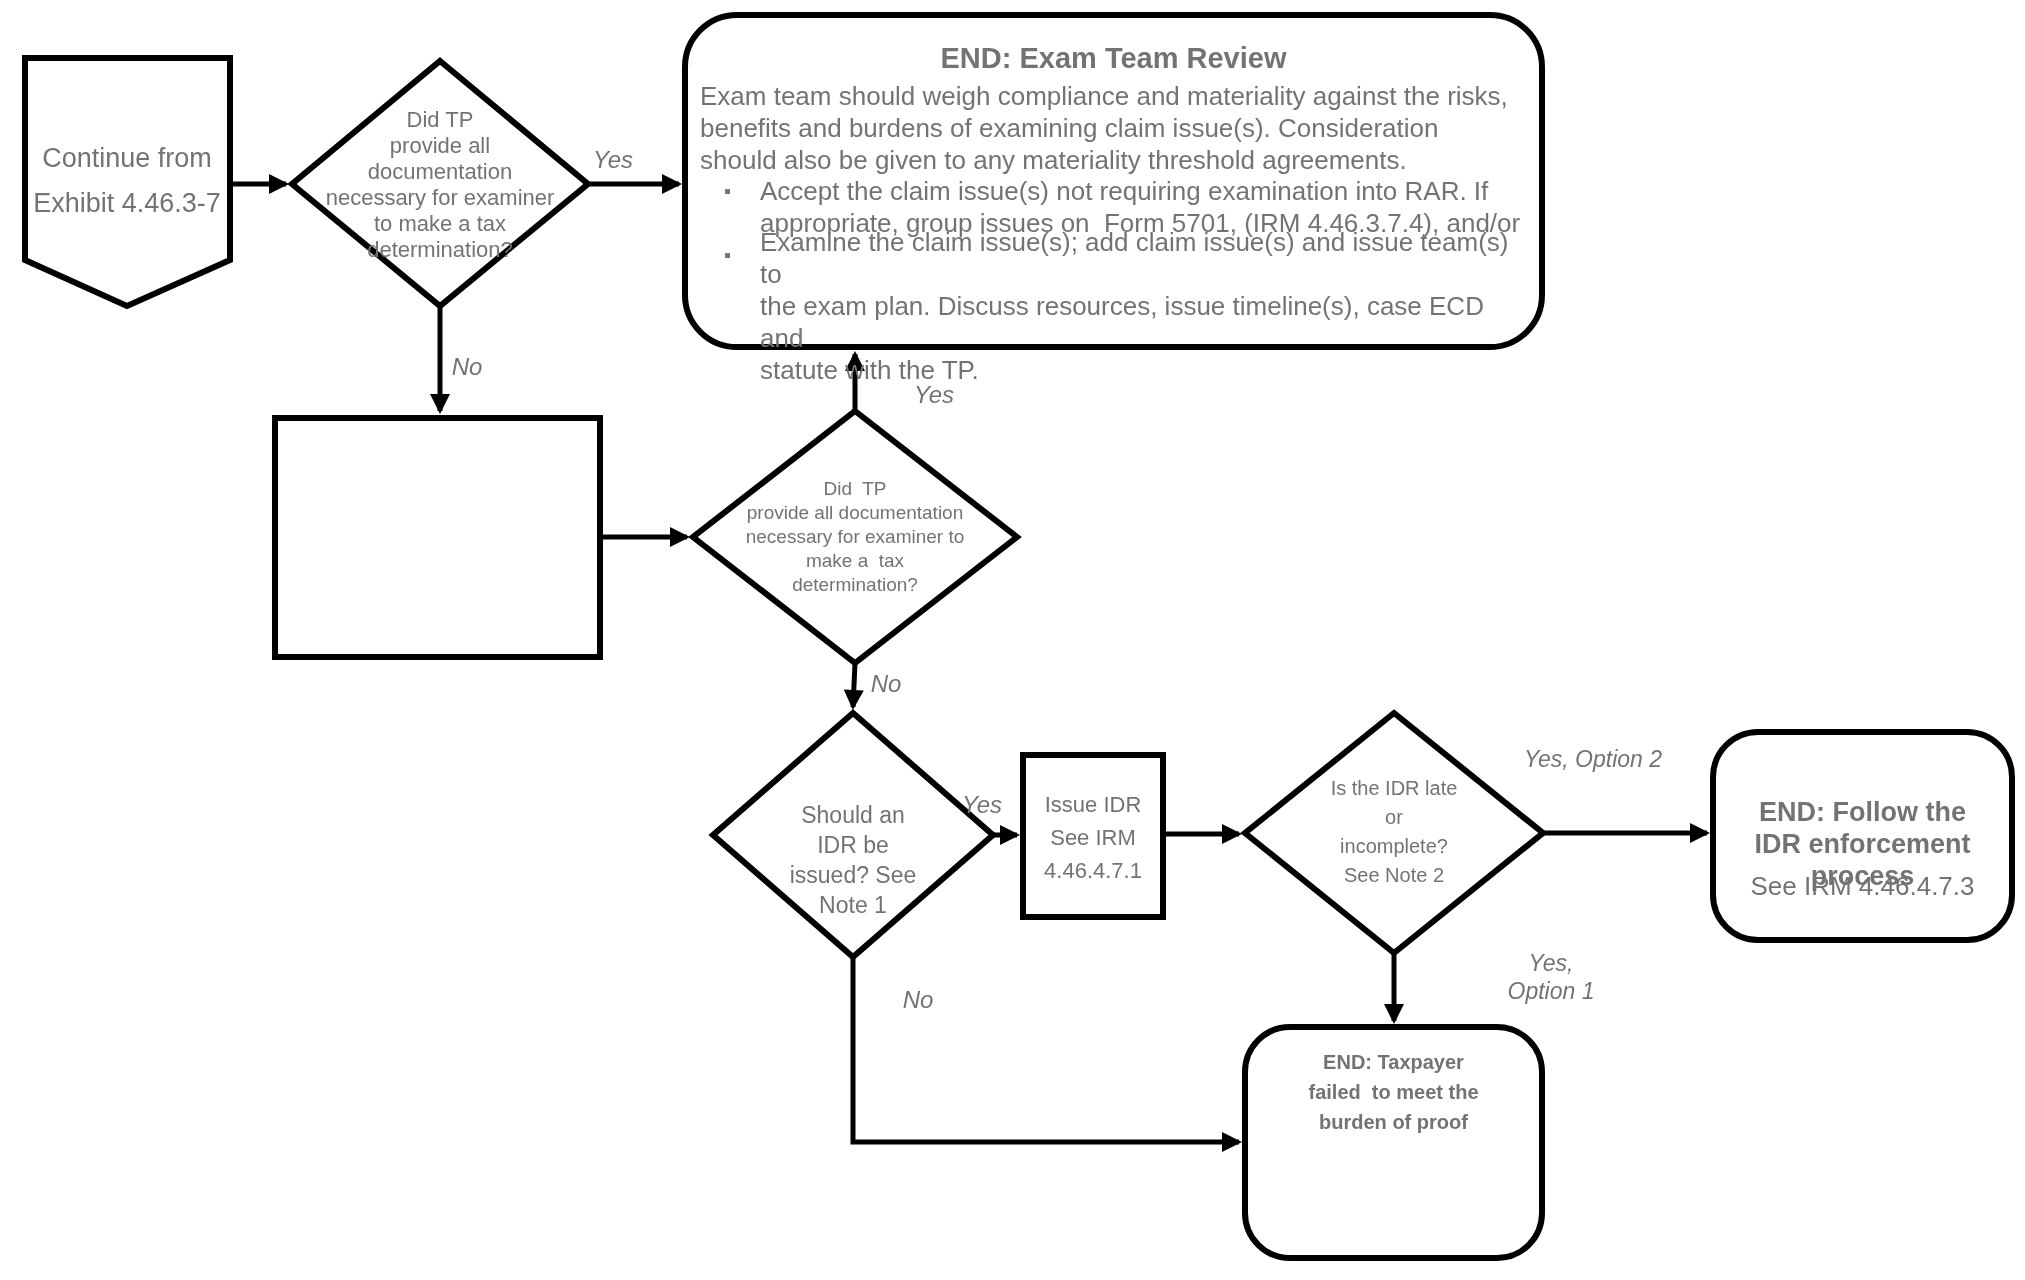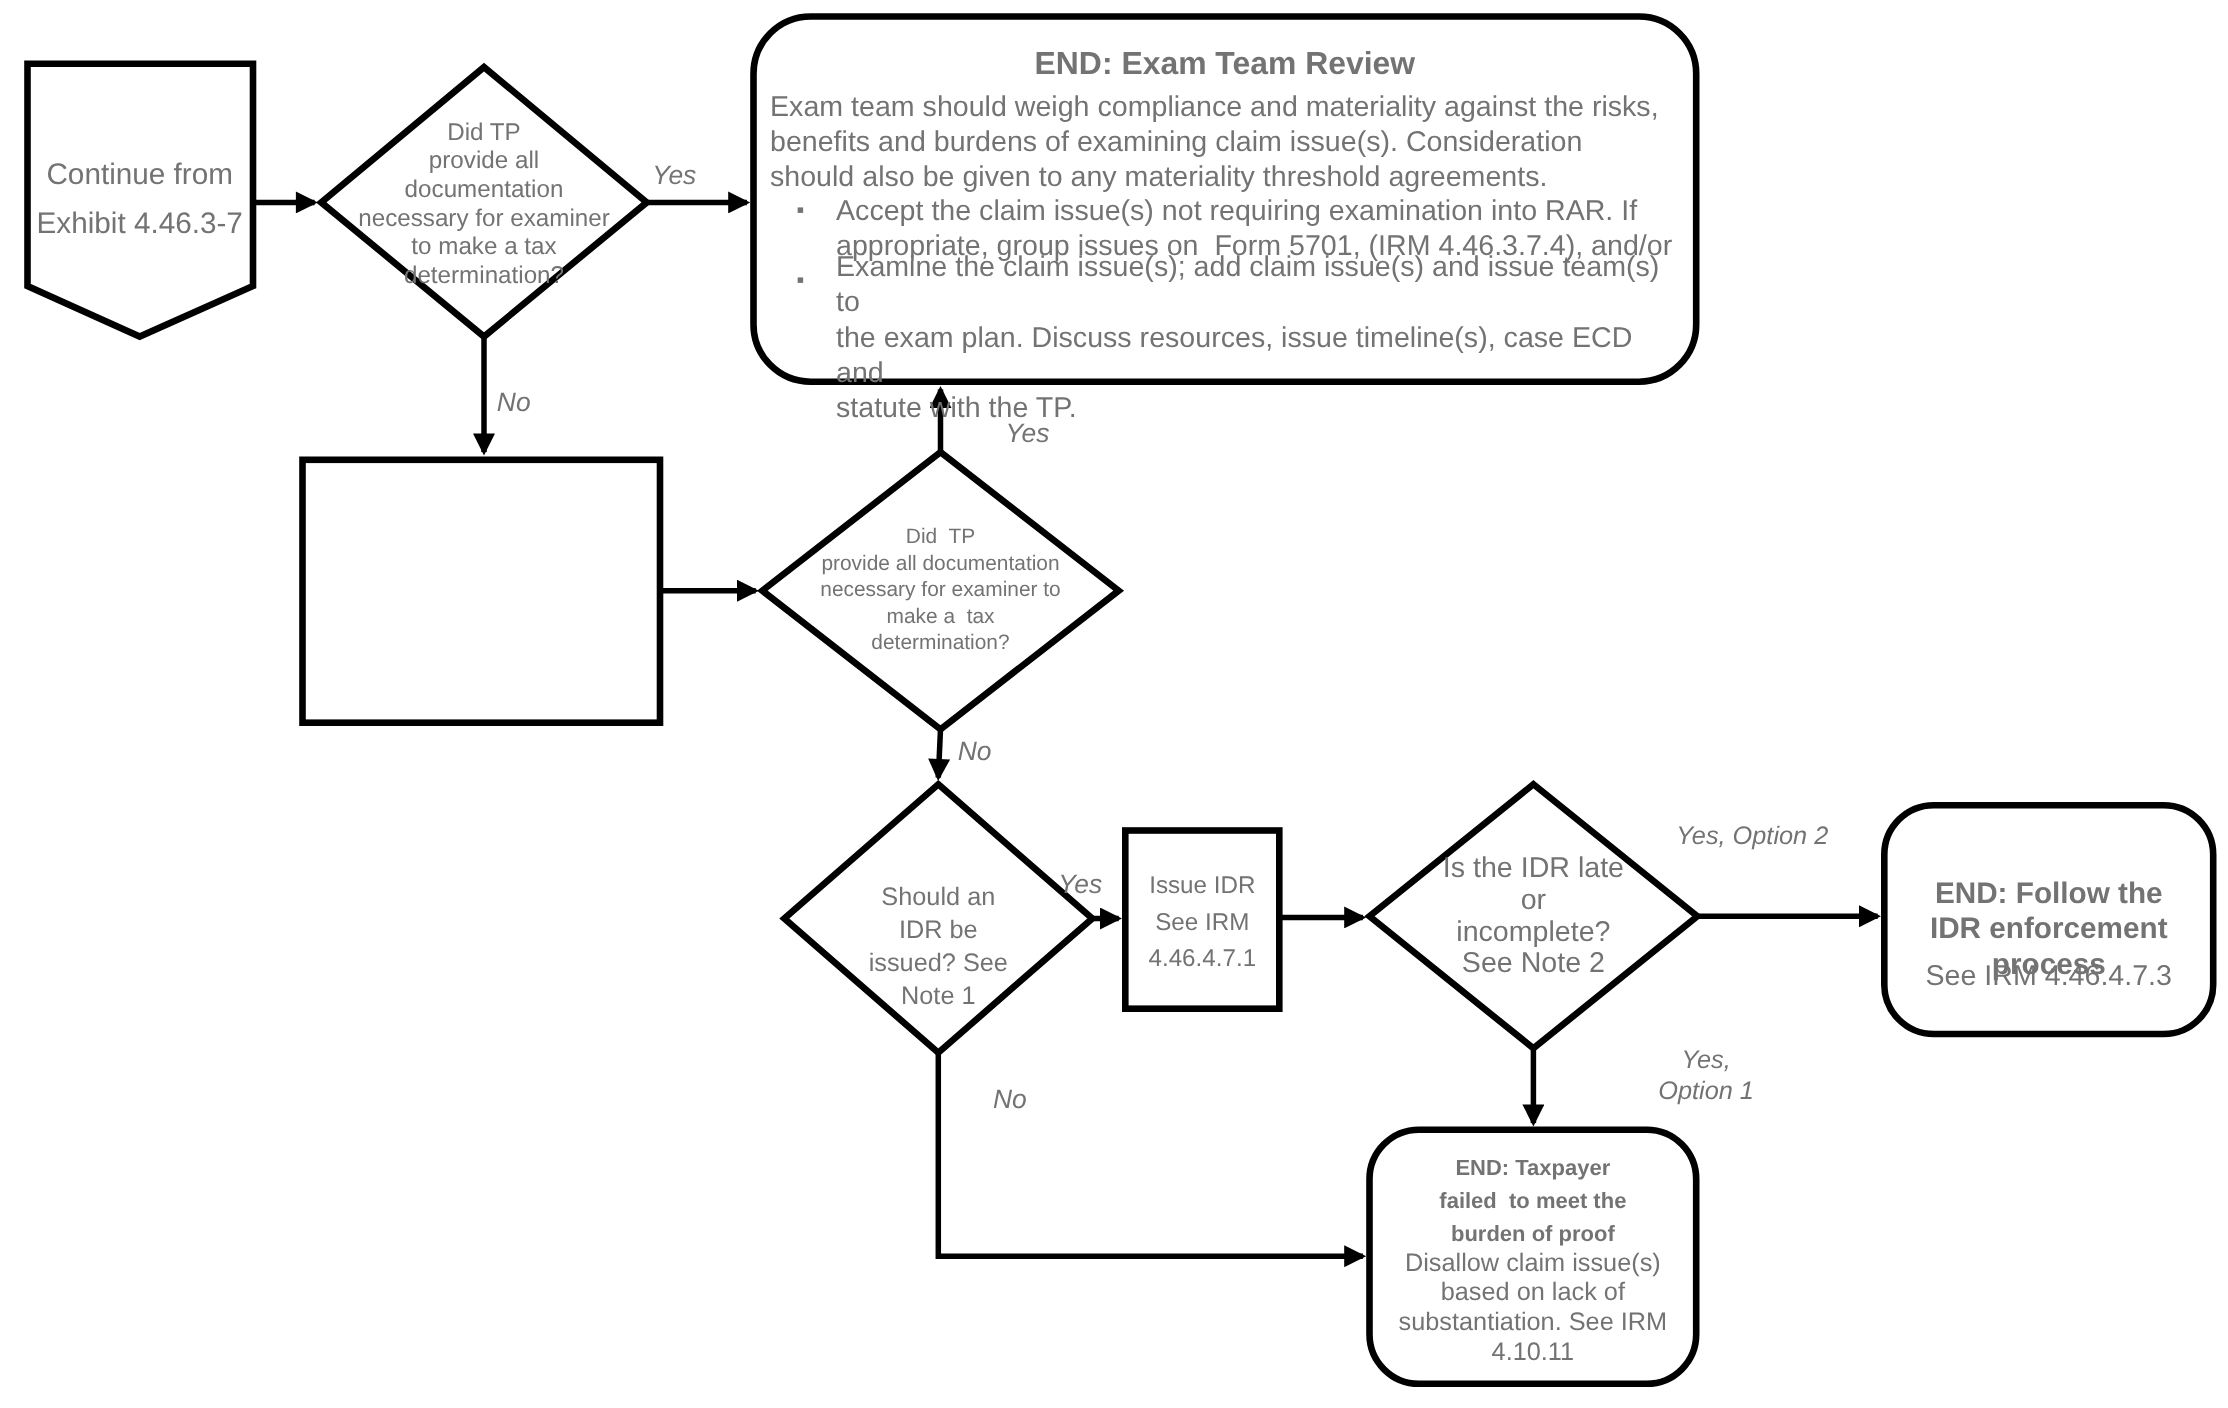--- a/index.html
+++ b/index.html
@@ -23,21 +23,21 @@
   .bold { font-weight: bold; }
   .ital { font-style: italic; }
   .f-pent  { font-size: 27px; line-height: 45px; }
   .f-d1    { font-size: 22px; line-height: 26px; }
   .f-title { font-size: 29px; }
   .f-body  { font-size: 26px; line-height: 32px; }
   .f-reit  { font-size: 23px; line-height: 29px; }
   .f-d2    { font-size: 19px; line-height: 24px; }
   .f-d3    { font-size: 23px; line-height: 30px; }
   .f-idr   { font-size: 22px; line-height: 33px; }
-  .f-d4    { font-size: 26px; line-height: 29px; }
+  .f-d4    { font-size: 20px; line-height: 29px; }
   .f-end2t { font-size: 27px; line-height: 32px; }
   .f-end2s { font-size: 26px; line-height: 32px; }
   .f-end3t { font-size: 20px; line-height: 30px; }
   .f-end3b { font-size: 23px; line-height: 27px; }
   .f-lbl   { font-size: 24px; line-height: 28px; }
   .f-lbl2  { font-size: 23px; line-height: 28px; }
   .bullet-marker { font-size: 20px; line-height: 32px; }
 </style>
 </head>
 <body>
@@ -126,24 +126,20 @@
 See Note 2</div>
 
   <div class="txt center bold f-end2t" style="left:1723px; top:796px; width:279px;">END: Follow the
 IDR enforcement
 process</div>
   <div class="txt center f-end2s" style="left:1723px; top:870px; width:279px;">See IRM 4.46.4.7.3</div>
 
   <div class="txt center bold f-end3t" style="left:1251px; top:1047px; width:285px;">END: Taxpayer
 failed  to meet the
 burden of proof</div>
-  <div class="txt center f-end3b" style="left:1251px; top:1134px; width:285px;">Disallow claim issue(s)
-based on lack of
-substantiation. See IRM
-4.10.11</div>
 
   <div class="txt center ital f-lbl" style="left:573px; top:146px; width:80px;">Yes</div>
   <div class="txt center ital f-lbl" style="left:427px; top:353px; width:80px;">No</div>
   <div class="txt center ital f-lbl" style="left:894px; top:381px; width:80px;">Yes</div>
   <div class="txt center ital f-lbl" style="left:846px; top:670px; width:80px;">No</div>
   <div class="txt center ital f-lbl" style="left:942px; top:791px; width:80px;">Yes</div>
   <div class="txt center ital f-lbl" style="left:878px; top:986px; width:80px;">No</div>
   <div class="txt center ital f-lbl2" style="left:1473px; top:745px; width:240px;">Yes, Option 2</div>
   <div class="txt center ital f-lbl2" style="left:1471px; top:949px; width:160px;font-style:italic;">Yes,
 Option 1</div>

